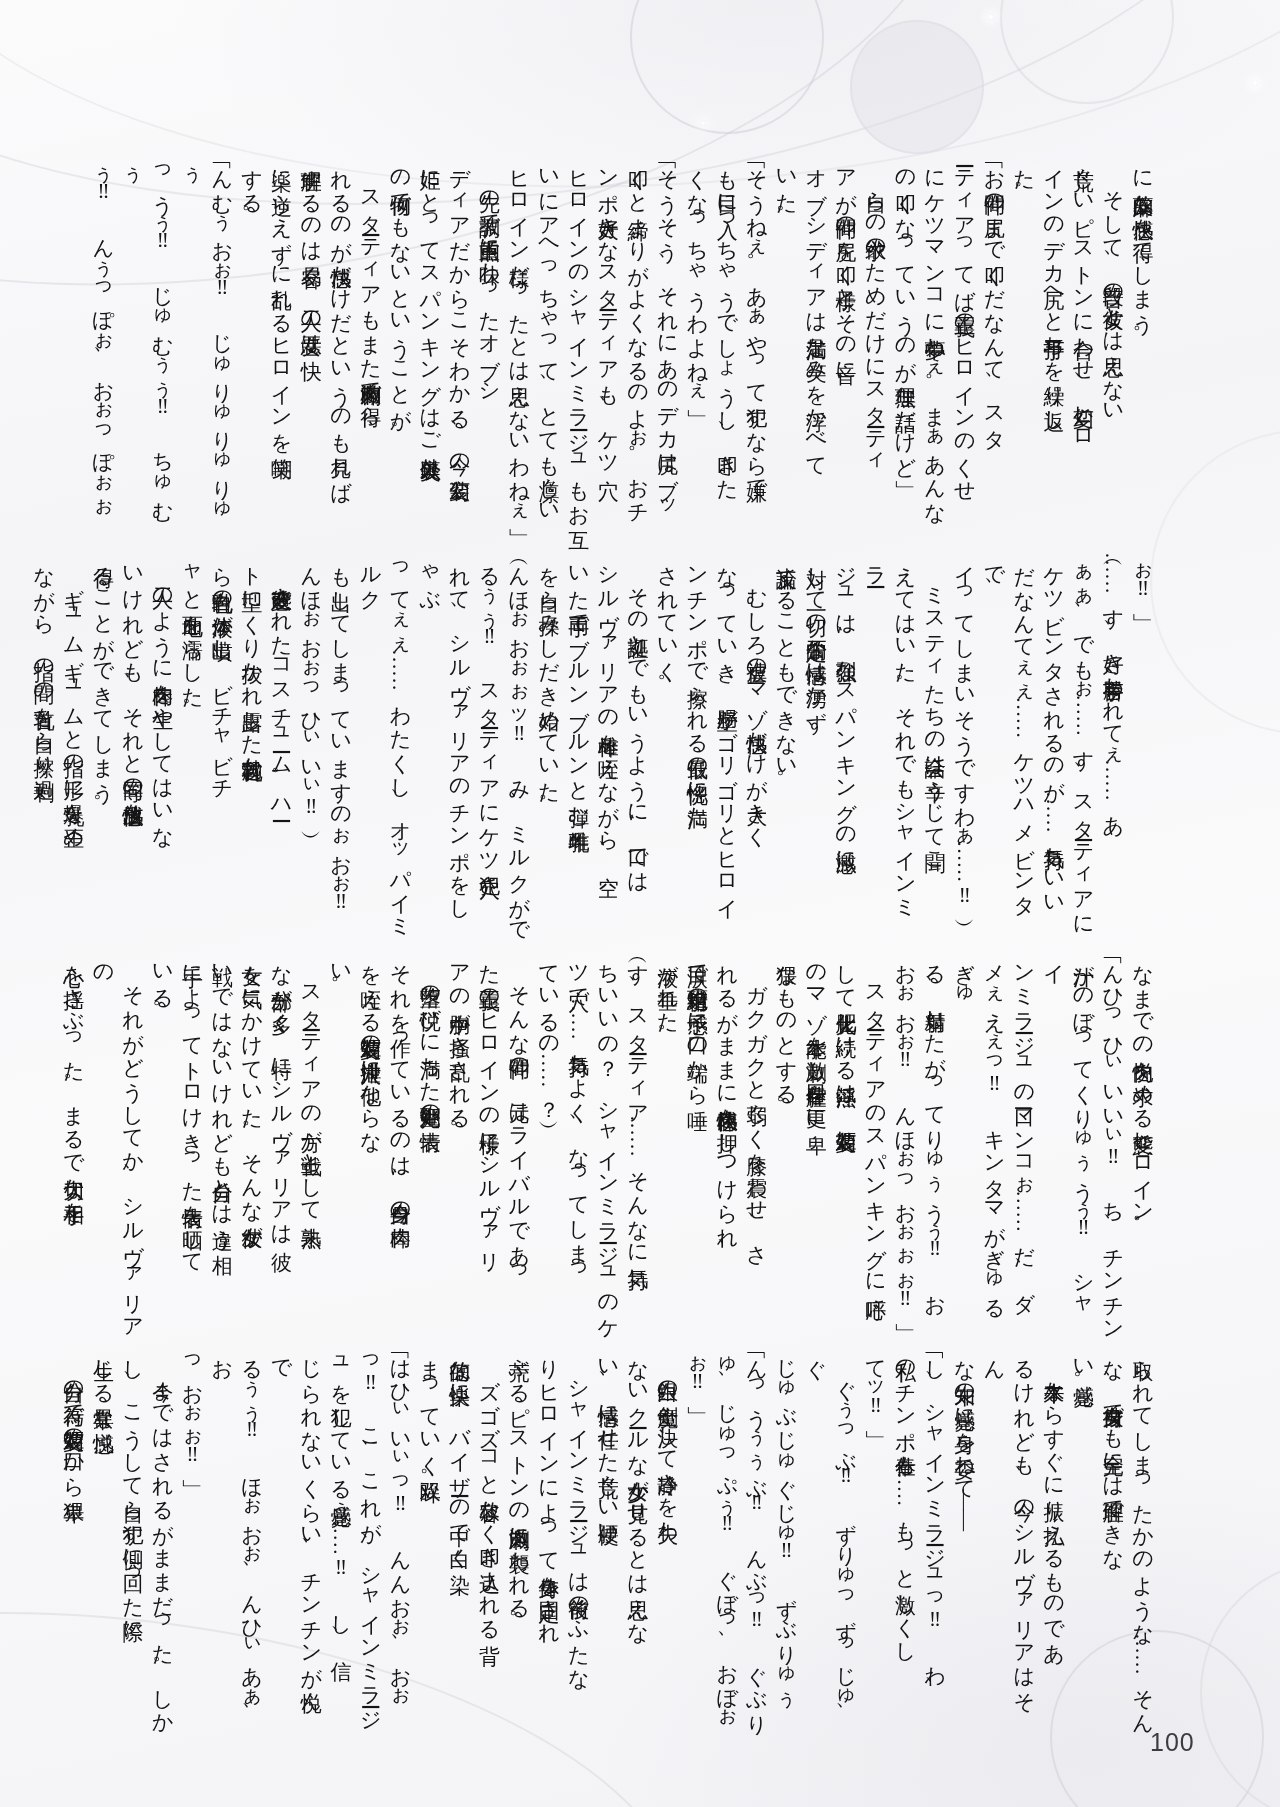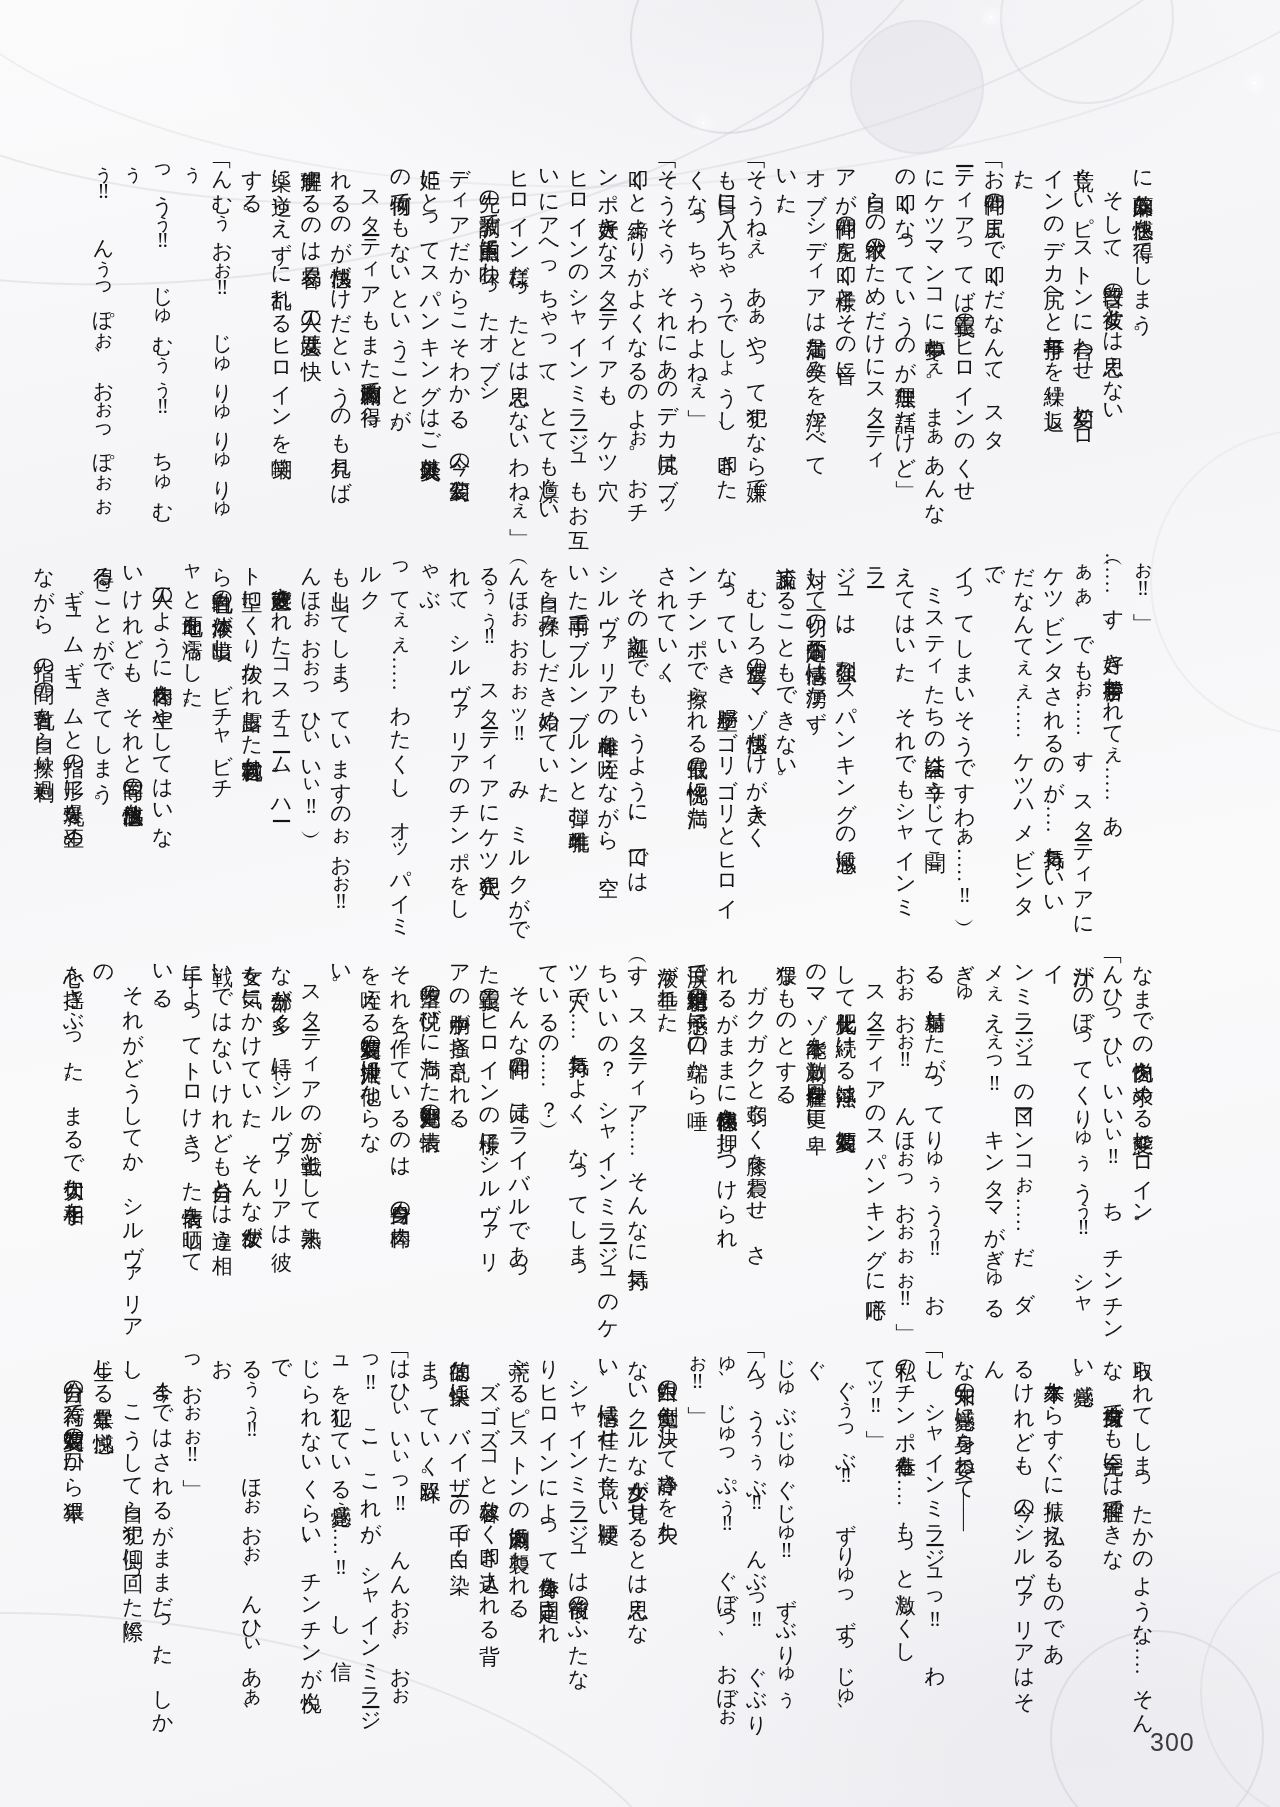--- a/index.html
+++ b/index.html
@@ -225,13 +225,13 @@
 っ‼　こ、これが、シャインミラージ
 ュを犯している感覚ぅ……‼　し、信
 じられないくらい、チンチンが悦んで
 るぅぅ‼　ほぉおぉ、んひぃあぁ、お
 っおぉぉ‼」
 　今まではされるがままだった。しか
 し、こうして自ら犯す側に回った際に
 生じる異常な悦感。
 　自分の行為で変幻装姫の口から卑猥</div>
 
-<div class="page-number">300</div>
+<div class="page-number">100</div>
 
 </body></html>

